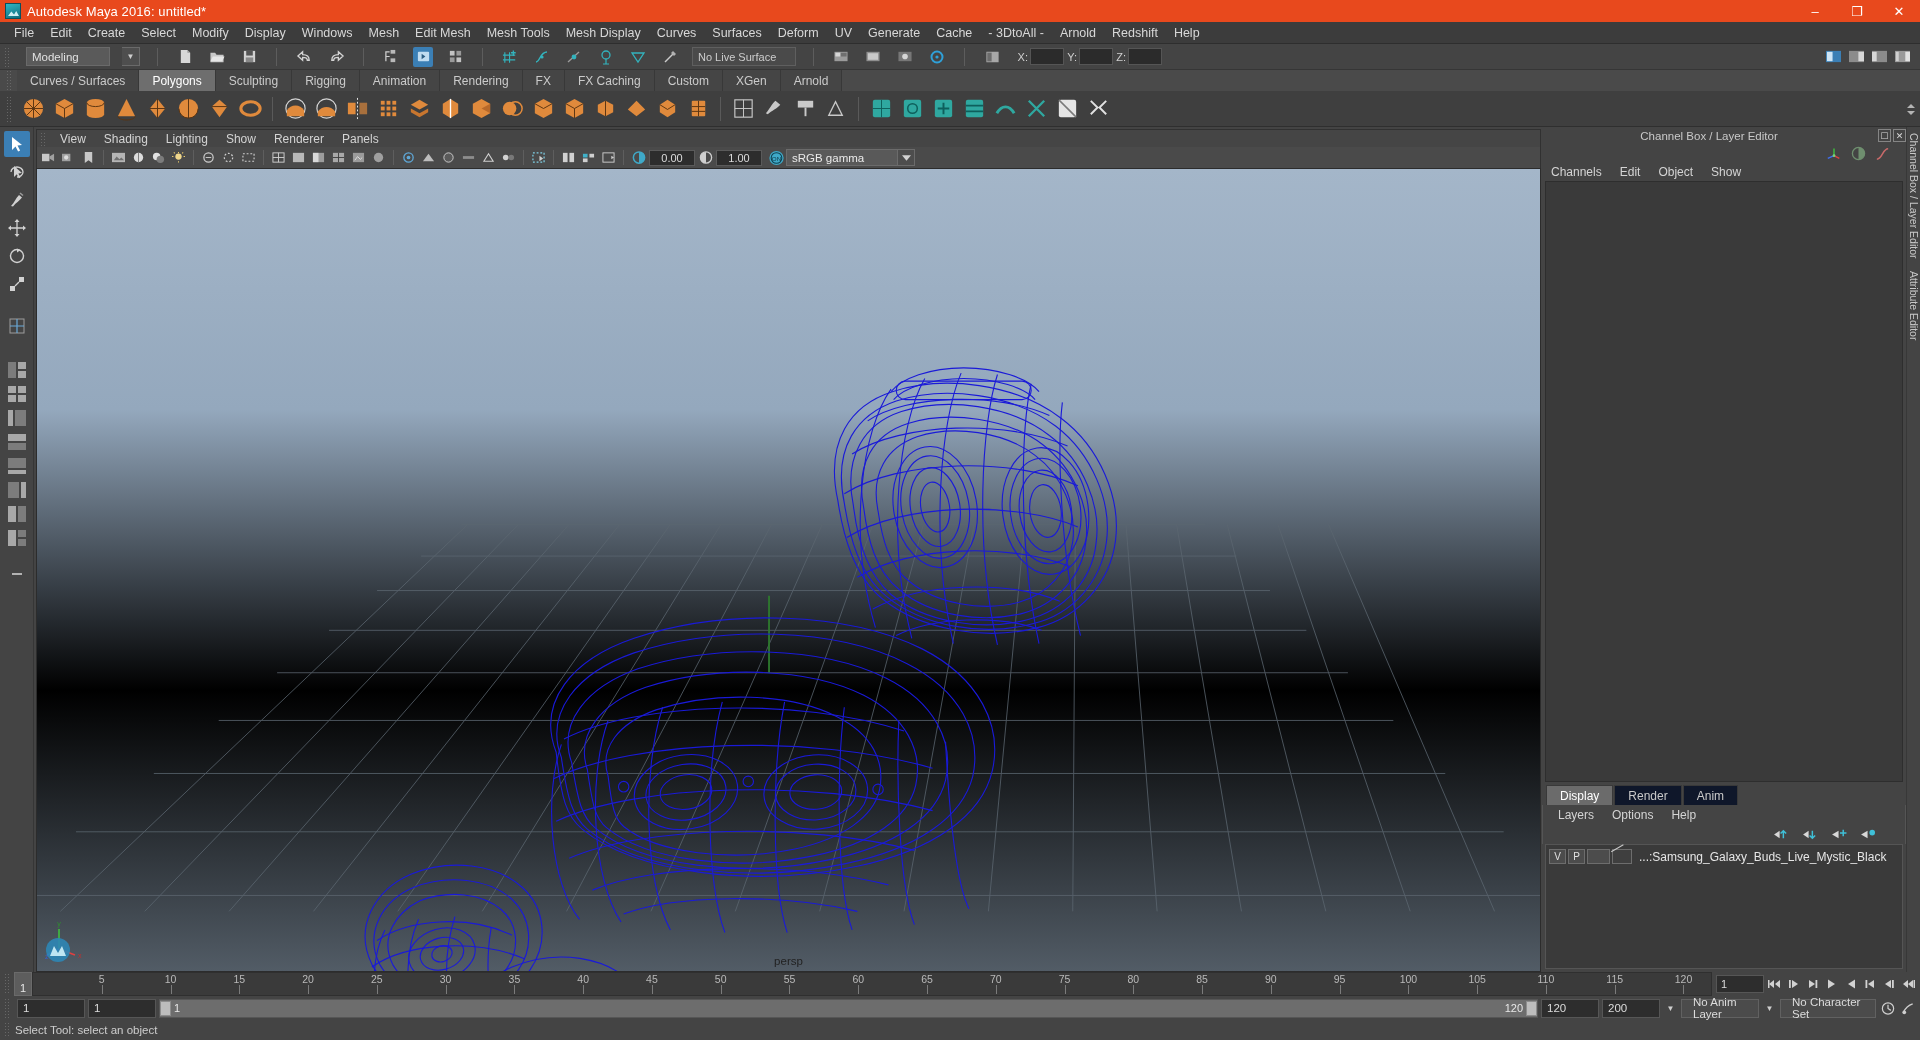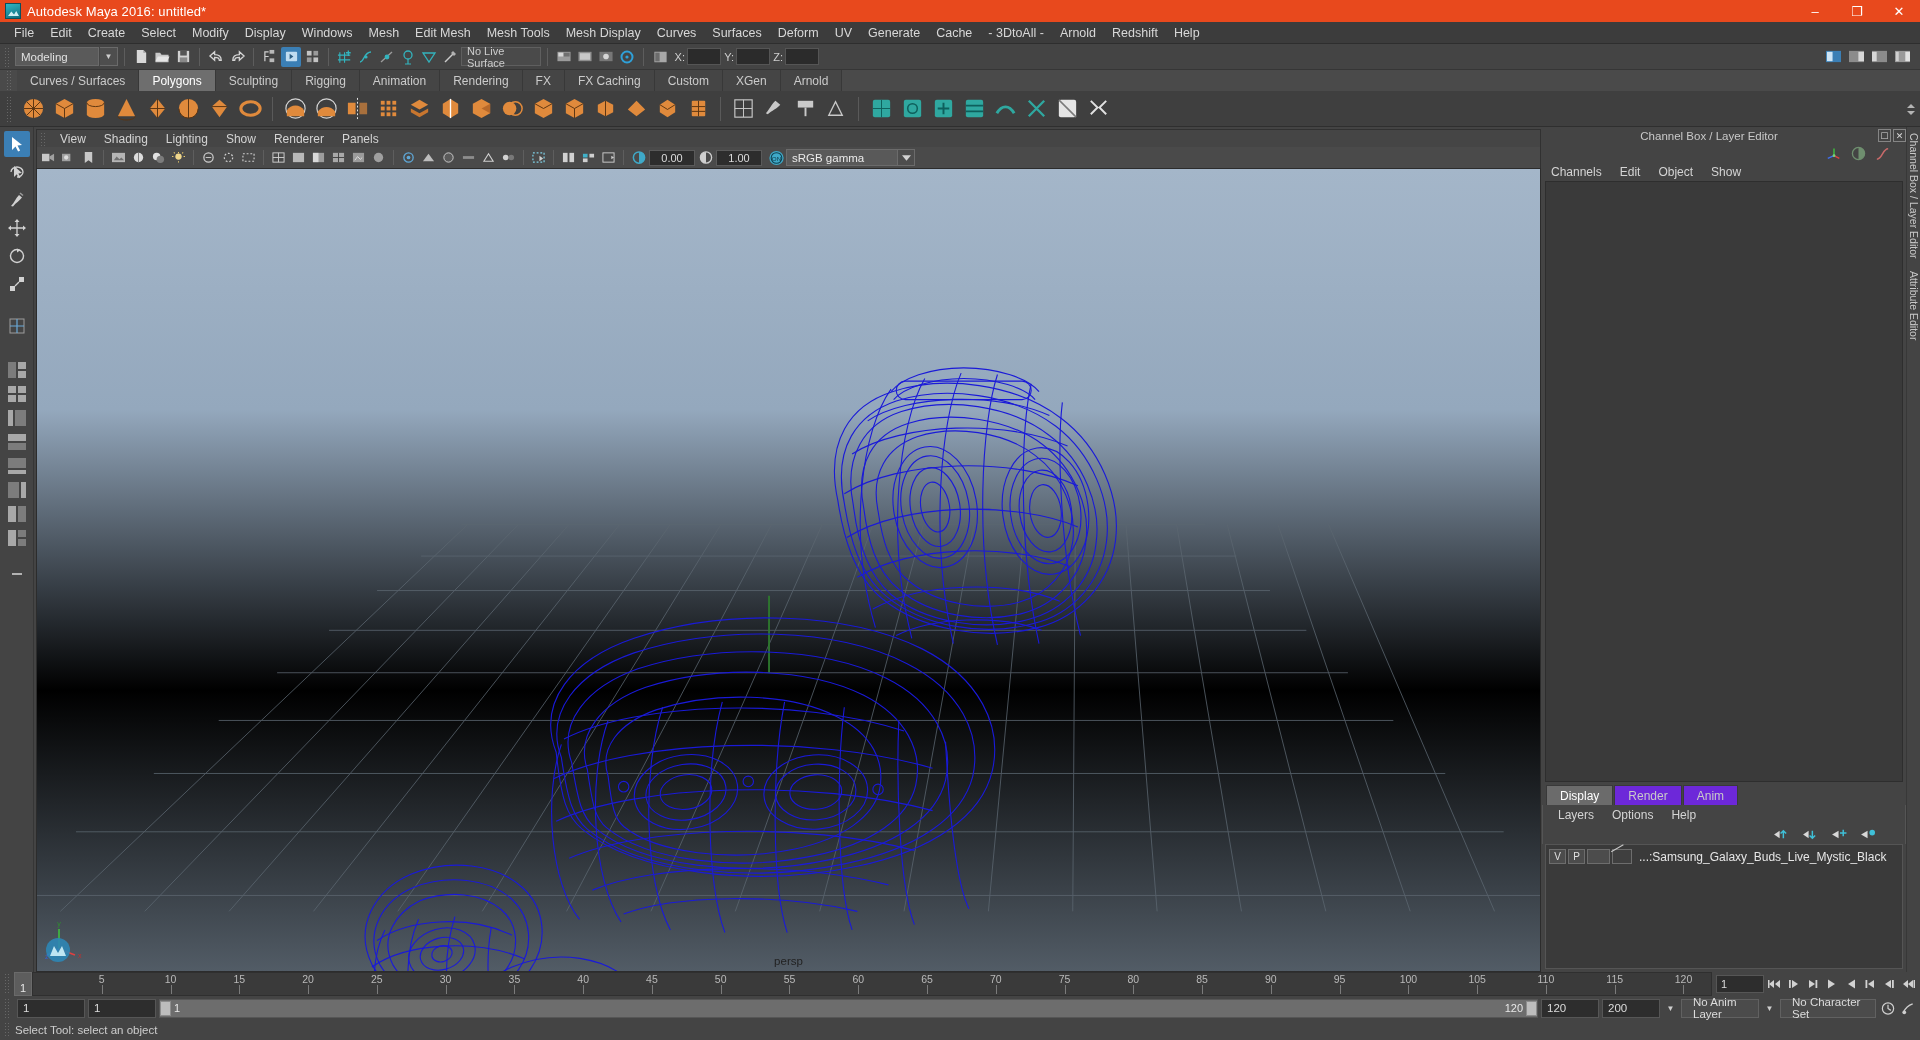--- a/index.html
+++ b/index.html
@@ -21,28 +21,28 @@
   .tb-icon:after{content:"";position:absolute;left:2px;bottom:2px;width:11px;height:6px;background:#cfeff4;clip-path:polygon(0 100%,30% 25%,55% 75%,75% 15%,100% 100%);}
   .tb-title { font-size:13px; color:#fff; letter-spacing:.1px; }
   .tb-btns { margin-left:auto; display:flex; height:22px; }
   .tb-btn { width:42px; height:22px; display:flex; align-items:center; justify-content:center; color:#fff; font-size:13px; }
 
   
   .menubar { height:22px; flex:0 0 22px; background:#3c3c3c; display:flex; align-items:center; padding-left:6px; border-bottom:1px solid #2e2e2e;}
   .menu-item { padding:2px 8px; font-size:12.5px; color:#d8d8d8; white-space:nowrap; }
 
   
-  .statusbar { height:26px; flex:0 0 26px; background:#444444; display:flex; align-items:center; padding:0 4px; border-bottom:1px solid #363636; gap:1px;}
+  .statusbar { height:26px; flex:0 0 26px; background:#444444; display:flex; align-items:center; padding:0 4px; border-bottom:1px solid #363636; gap:12px;}
   .grip { width:7px; height:20px; background-image:radial-gradient(#6d6d6d 1px, transparent 1px); background-size:3px 3px; opacity:.85; margin-right:3px;}
   .sel-mode { width:84px; height:19px; background:#5a5a5a; border:1px solid #6a6a6a; font-size:11.5px; color:#e0e0e0; display:flex; align-items:center; padding-left:5px;}
   .sel-arrow { width:18px; height:19px; background:#4e4e4e; border:1px solid #6a6a6a; border-left:none; display:flex;align-items:center;justify-content:center;font-size:8px;color:#cfcfcf;}
   .sep { width:1px; height:18px; background:#5d5d5d; margin:0 5px; }
   .ico { width:20px; height:20px; display:flex; align-items:center; justify-content:center; position:relative; }
   .ico.sel { background:#3b7fb5; border-radius:2px; }
-  .nolive { width:80px; height:19px; background:#4a4a4a; border:1px solid #5f5f5f; font-size:11px; color:#cdcdcd; display:flex; align-items:center; padding-left:5px; }
+  .nolive { width:104px; height:19px; background:#4a4a4a; border:1px solid #5f5f5f; font-size:11px; color:#cdcdcd; display:flex; align-items:center; padding-left:5px; }
   .xyz { display:flex; align-items:center; gap:2px; margin-left:3px;}
   .xyz label { font-size:11px; color:#cfcfcf; width:11px; text-align:right;}
   .xyz .fld { width:34px; height:17px; background:#2b2b2b; border:1px solid #555; }
   .statusbar-right{ margin-left:auto; display:flex; gap:3px; padding-right:4px;}
 
   
   .shelf-tabs { height:21px; flex:0 0 21px; background:#4a4a4a; display:flex; align-items:stretch; }
   .shelf-tabs .grip { height:21px; margin:0 4px 0 6px;}
   .shtab { padding:0 13px; display:flex; align-items:center; font-size:12px; color:#cbcbcb; background:#454545; border-right:1px solid #383838; white-space:nowrap;}
   .shtab.active { background:#6e6e6e; color:#ffffff; }
@@ -87,21 +87,21 @@
   .rightdock { width:364px; flex:0 0 364px; display:flex; flex-direction:column; background:#444444; }
   .rd-title { height:17px; flex:0 0 17px; display:flex; align-items:center; font-size:11.5px; color:#c9c9c9; position:relative; }
   .dots { flex:1 1 auto; height:1px; background-image:radial-gradient(#6a6a6a .8px, transparent .8px); background-size:3px 3px; margin:0 6px;}
   .rd-title .t{ white-space:nowrap;}
   .rd-winbtn{ width:13px;height:13px;border:1px solid #858585;display:flex;align-items:center;justify-content:center;font-size:9px;color:#d8d8d8;margin-left:2px;}
   .cb-menubar{ height:19px; flex:0 0 19px; background:#444; display:flex; align-items:center; }
   .cb-menubar .m{ padding:1px 9px; font-size:12px; color:#d4d4d4;}
   .cb-icons{ height:18px; display:flex; justify-content:flex-end; align-items:center; gap:9px; padding-right:16px;}
   .cb-body { flex:1 1 auto; background:#3a3a3a; border:1px solid #2e2e2e; margin:0 3px;}
   .layer-tabs { height:20px; flex:0 0 20px; display:flex; align-items:stretch; padding-left:4px; margin-top:3px;}
-  .ltab{ padding:0 13px; display:flex;align-items:center;font-size:12px;color:#c9c9c9;background:#6d28d9;border:1px solid #393939;border-bottom:none;margin-right:1px;}
+  .ltab{ padding:0 13px; display:flex;align-items:center;font-size:12px;color:#c9c9c9;background:#0f172a;border:1px solid #393939;border-bottom:none;margin-right:1px;}
   .ltab.active{ background:#6b6b6b; color:#fff;}
   .layer-menubar{ height:19px; flex:0 0 19px; display:flex; align-items:center; padding-left:6px; background:#444; border-left:1px solid #555; border-right:1px solid #555;}
   .layer-menubar .m{ padding:1px 9px; font-size:12px; color:#d4d4d4;}
   .layer-btns{ height:20px; display:flex; justify-content:flex-end; align-items:center; gap:12px; padding-right:28px; background:#444;border-left:1px solid #555;border-right:1px solid #555;}
   .layer-list{ flex:0 0 125px; background:#3a3a3a; border:1px solid #555; margin:0 3px 3px 3px; padding:3px;}
   .layer-row{ height:17px; display:flex; align-items:center; gap:2px; background:#3a3a3a;}
   .lr-box{ width:17px;height:15px;border:1px solid #6d6d6d;background:#4c4c4c;display:flex;align-items:center;justify-content:center;font-size:10px;color:#e2e2e2;}
   .lr-blank{ width:23px;height:15px;border:1px solid #6d6d6d;background:#4c4c4c;}
   .lr-sw{ width:20px;height:15px;border:1px solid #6d6d6d;background:#3f3f3f;position:relative;}
   .lr-sw:after{content:"";position:absolute;left:3px;bottom:3px;width:14px;height:9px;border-top:1px solid #c9c9c9;transform:rotate(-30deg);transform-origin:left bottom;}

